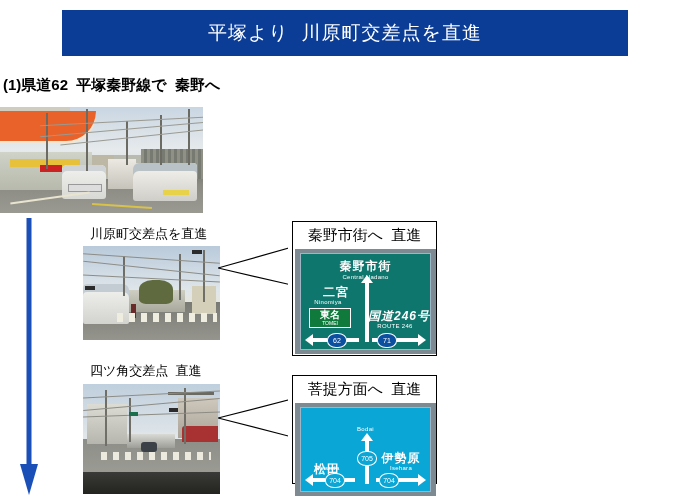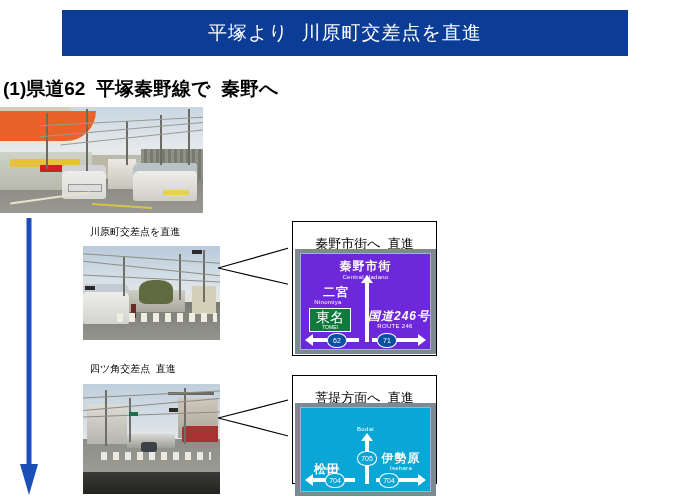--- a/index.html
+++ b/index.html
@@ -33,21 +33,21 @@
     font-size: 19px;
     letter-spacing: 1px;
     white-space: pre;
   }
 
   
   .section-heading {
     position: absolute;
     left: 3px;
     top: 76px;
-    font-size: 19px;
+    font-size: 15px;
     font-weight: bold;
     white-space: pre;
     text-align: center;
   }
 
   
   .photo {
     position: absolute;
     overflow: hidden;
     background: #8b9096;
@@ -243,21 +243,21 @@
   #photo-yotsukado .wire {
     position:absolute; height:1px; background:#8d8d86;
   }
   #photo-yotsukado .signal {
     position:absolute; width:9px; height:4px; background:#2b2b2b;
   }
 
   
   .caption {
     position: absolute;
-    font-size: 10px;
+    font-size: 13px;
     white-space: pre;
   }
   #caption-kawaharacho { left: 90px; top: 225px; }
   #caption-yotsukado   { left: 90px; top: 362px; }
 
   
   .callout {
     position: absolute;
     border: 1px solid #000000;
     background: #ffffff;
@@ -265,23 +265,22 @@
   }
   .callout-label {
     position: absolute;
     left: 0;
     top: 0;
     width: 100%;
     height: 26px;
     display: flex;
     align-items: center;
     justify-content: center;
-    font-size: 13px;
+    font-size: 15px;
     white-space: pre;
-    margin-top: 9px;
   }
   #callout-hadano {
     left: 292px;
     top: 221px;
     width: 145px;
     height: 135px;
   }
   #callout-bodai {
     left: 292px;
     top: 375px;
@@ -307,21 +306,21 @@
     box-sizing: border-box;
   }
   #callout-bodai .sign-photo { height: 93px; }
 
   .sign-board {
     position: absolute;
     left: 5px;
     top: 4px;
     right: 5px;
     bottom: 4px;
-    background: #6d28d9;
+    background: #0f766e;
     border: 1px solid #9fb4c4;
     overflow: hidden;
   }
   #sign-bodai .sign-board {
     background: #0aa6d6;
   }
   .sign-text {
     position: absolute;
     color: #ffffff;
     white-space: pre;
@@ -380,21 +379,21 @@
   #sign-bodai .shield { background: #0aa6d6; }
   .tomei-badge {
     position: absolute;
     background: #0f7a3c;
     border: 1px solid #ffffff;
     color: #ffffff;
     text-align: center;
     line-height: 1.05;
     padding: 1px 2px;
   }
-  .tomei-jp { font-size: 14px; font-weight: normal; display: block; }
+  .tomei-jp { font-size: 10px; font-weight: bold; display: block; }
   .tomei-en { font-size: 5px; display: block; }
 
   
   #flow-arrow {
     position: absolute;
     left: 20px;
     top: 218px;
     width: 18px;
     height: 277px;
   }

